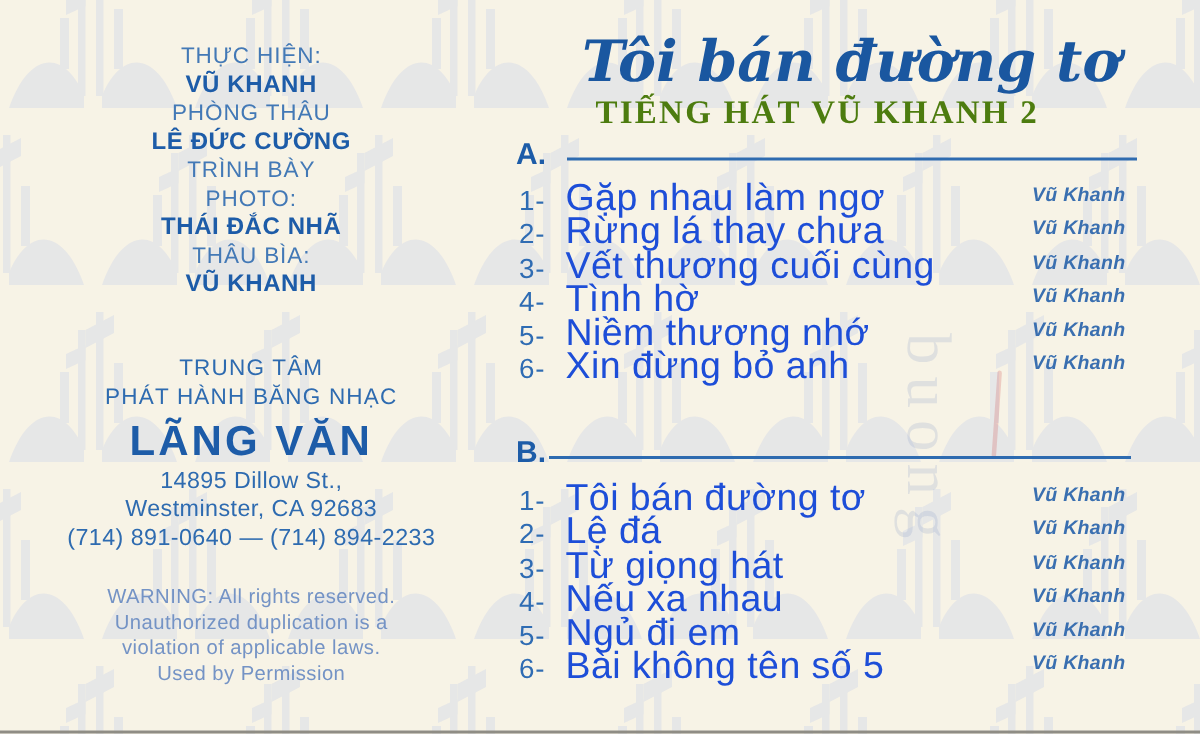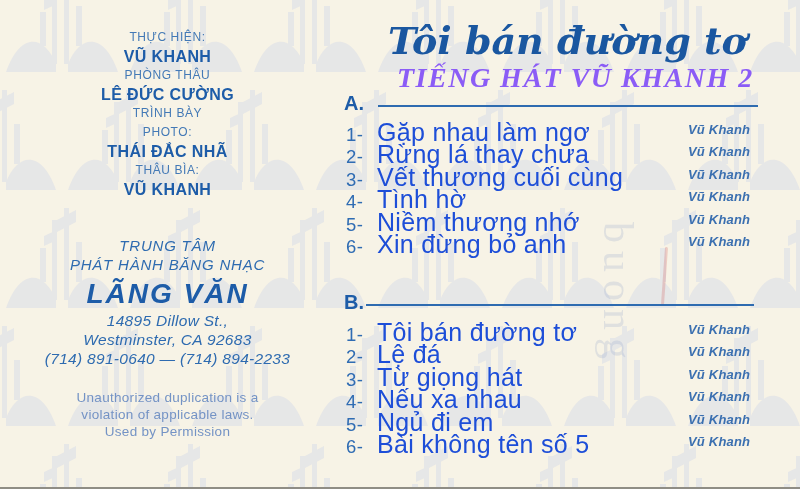--- a/index.html
+++ b/index.html
@@ -19,45 +19,45 @@
   .red-smudge{
     position:absolute;left:663px;top:247px;width:3px;height:58px;
     background:rgba(205,70,70,0.22);transform:rotate(4deg);border-radius:2px;
   }
   .bottom-edge{position:absolute;left:0;bottom:0;width:800px;height:2px;background:#8f8d85;}
 
   
   .left-col{position:absolute;left:20px;top:0;width:295px;text-align:center;}
   .credits{position:absolute;left:0;top:28px;width:295px;}
   .credit-label{
-    font-size:12px;line-height:19px;color:#4379b6;letter-spacing:0.6px;
+    font-size:15px;line-height:19px;color:#4379b6;letter-spacing:0.6px;
   }
   .credit-name{
     font-size:16px;line-height:19px;color:#1d5ca8;font-weight:bold;letter-spacing:0.4px;
   }
-  .publisher{position:absolute;left:0;top:236px;width:295px;color:#2e6bb0;font-style:italic;}
+  .publisher{position:absolute;left:0;top:236px;width:295px;color:#2e6bb0;}
   .pub-line{font-size:15px;line-height:19px;letter-spacing:0.8px;}
   .pub-brand{
     font-size:28px;line-height:34px;font-weight:bold;color:#1d5ca8;
     letter-spacing:2px;margin-top:3px;
   }
   .pub-addr{font-size:15.5px;line-height:19px;letter-spacing:0.3px;}
   .warning{position:absolute;left:0;top:389px;width:295px;}
   .warn-line{font-size:13.5px;line-height:17px;color:#7493c5;letter-spacing:0.3px;}
 
   
   .album-title{
     position:absolute;left:388px;top:18px;width:400px;
     font-family:"DejaVu Serif",serif;font-weight:bold;font-style:italic;
     font-size:38px;color:#1a57a0;white-space:nowrap;
   }
   .album-subtitle{
     position:absolute;left:397px;top:62px;width:380px;
-    font-family:"Liberation Serif",serif;font-style:italic;font-weight:bold;
-    font-size:28px;color:#8b5cf6;letter-spacing:1.5px;white-space:nowrap;
+    font-family:"Liberation Serif",serif;font-weight:bold;
+    font-size:22px;color:#4d7c0f;letter-spacing:1.5px;white-space:nowrap;
   }
   .side-section{position:absolute;left:330px;width:440px;}
   .side-a{top:92px;}
   .side-b{top:291px;}
   .side-label{
     position:absolute;left:14px;top:0;font-size:20px;font-weight:bold;color:#1d5ca8;
   }
   .side-rule{position:absolute;top:13px;height:2px;background:#2e6bb0;}
   .side-a .side-rule{left:48px;width:380px;}
   .side-b .side-rule{left:36px;width:388px;}
@@ -160,20 +160,21 @@
     <div class="publisher">
       <div class="pub-line">TRUNG TÂM</div>
       <div class="pub-line">PHÁT HÀNH BĂNG NHẠC</div>
       <div class="pub-brand">LÃNG VĂN</div>
       <div class="pub-addr">14895 Dillow St.,</div>
       <div class="pub-addr">Westminster, CA 92683</div>
       <div class="pub-addr">(714) 891-0640 — (714) 894-2233</div>
     </div>
 
     <div class="warning" id="warning-block">
+        <div class="warn-line">WARNING: All rights reserved.</div>
         <div class="warn-line">Unauthorized duplication is a</div>
         <div class="warn-line">violation of applicable laws.</div>
         <div class="warn-line">Used by Permission</div>
       </div>
   </div>
 
   <div class="album-title">Tôi bán đường tơ</div>
   <div class="album-subtitle">TIẾNG HÁT VŨ KHANH 2</div>
 
   <div class="side-section side-a">

